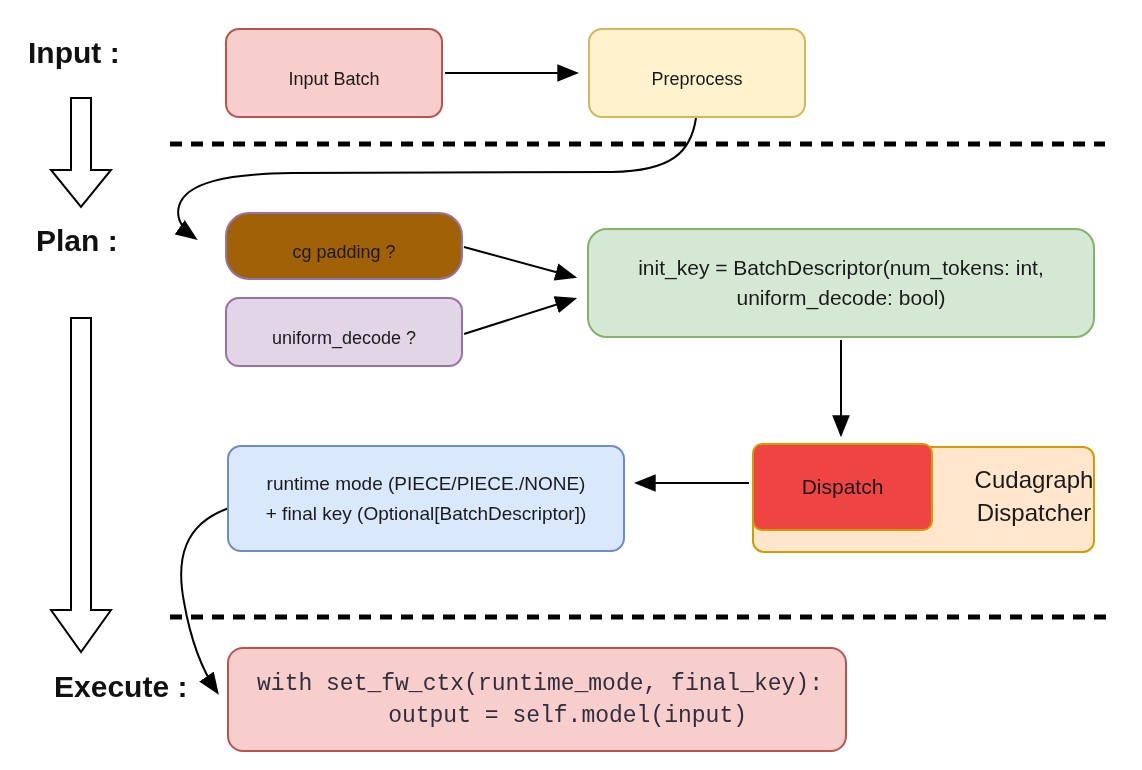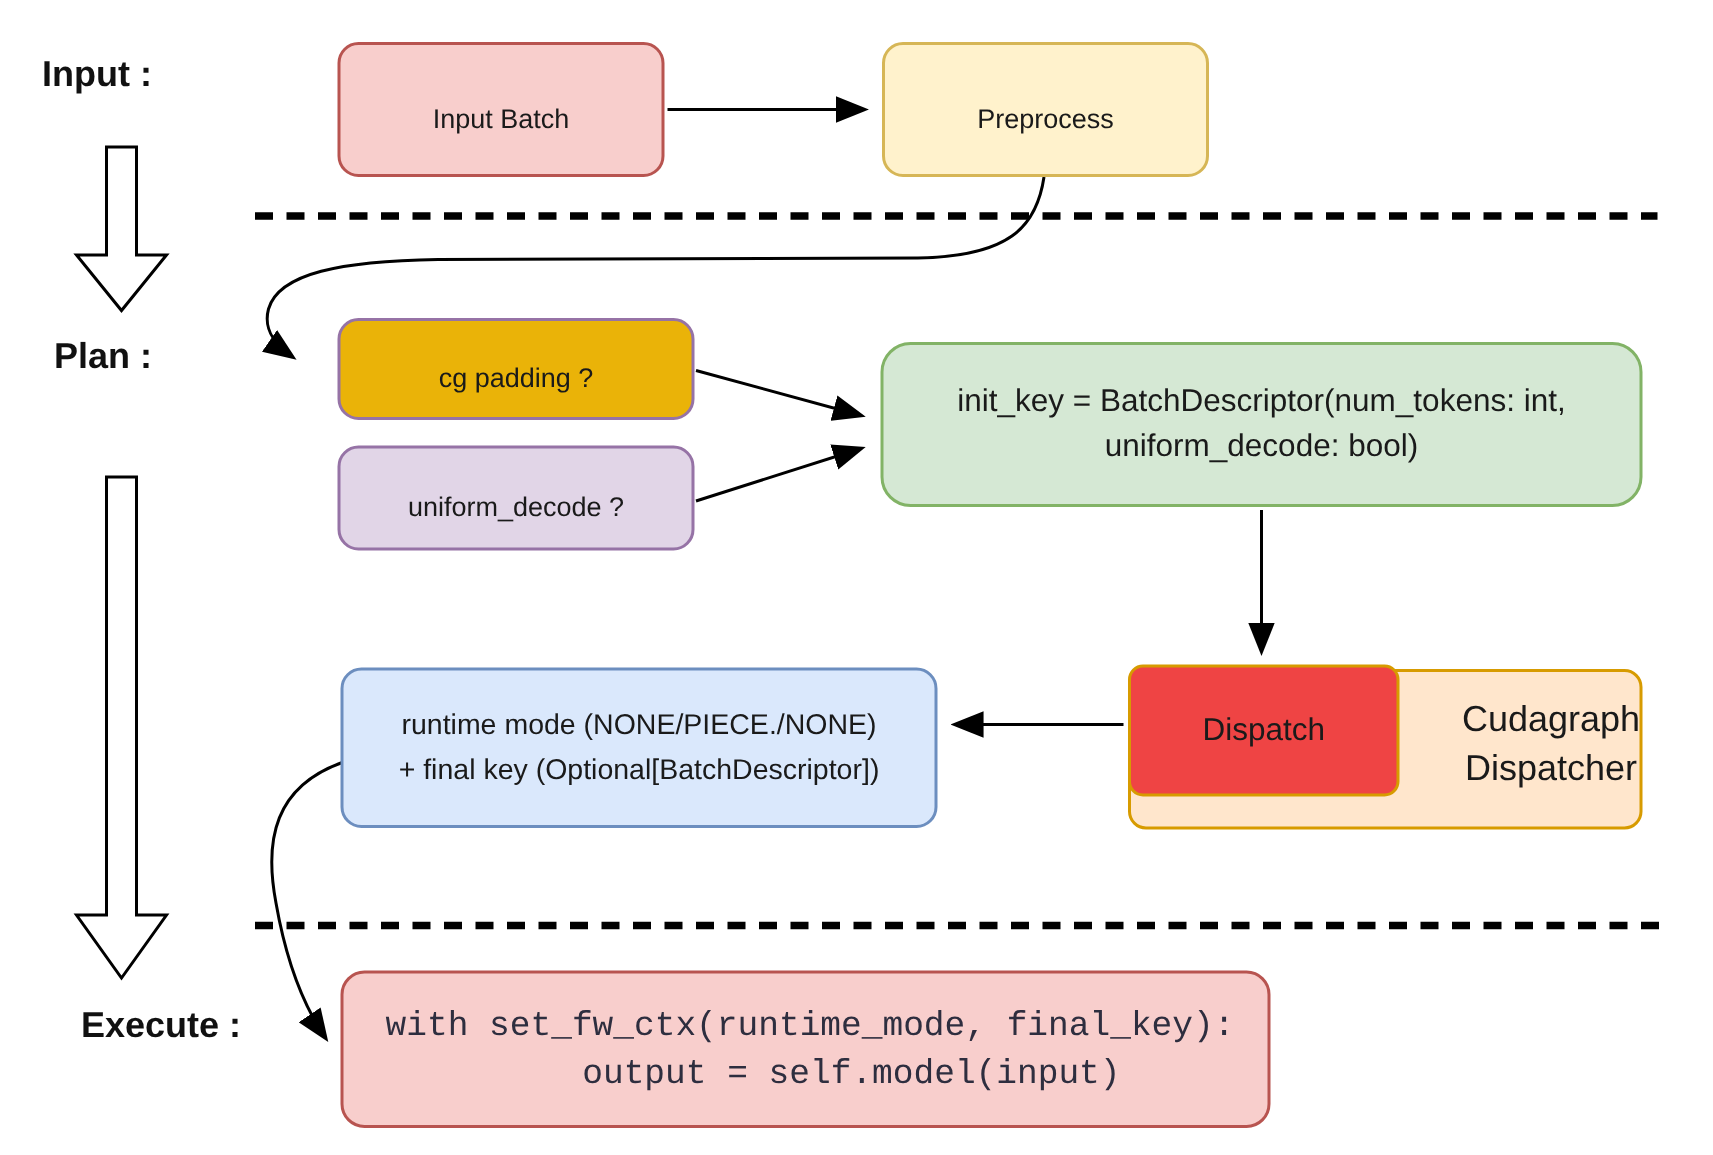--- a/index.html
+++ b/index.html
@@ -30,21 +30,21 @@
     flex-direction: column;
     align-items: center;
     justify-content: center;
     text-align: center;
     color: #1a1a1a;
     line-height: 1.38;
   }
   .stage-label {
     position: absolute;
     font-weight: bold;
-    font-size: 24px;
+    font-size: 30px;
     color: #111111;
     white-space: nowrap;
   }
   .box-text { font-size: 18px; margin-top: 12px; }
   .green-text { font-size: 21px; line-height: 30px; }
   .blue-text { font-size: 19px; line-height: 30px; }
   .dispatch-text { font-size: 21px; }
   .cuda-label {
     position: absolute;
     font-size: 24px;
@@ -100,21 +100,21 @@
   <div class="stage-label" style="left:22px; top:670px;margin-left:32px;">Execute :</div>
 
   <div class="node" style="left: 225px; top: 28px; width: 218px; height: 90px; background-color: rgb(248, 206, 204); border-color: rgb(184, 84, 80);">
     <span class="box-text">Input Batch</span>
   </div>
 
   <div class="node" style="left: 588px; top: 28px; width: 218px; height: 90px; background-color: rgb(255, 242, 204); border-color: rgb(214, 182, 86);">
     <span class="box-text">Preprocess</span>
   </div>
 
-  <div class="node" style="left: 225px; top: 212px; width: 238px; height: 68px; background-color: #eab308; border-color: rgb(150, 115, 166);">
+  <div class="node" style="left: 225px; top: 212px; width: 238px; height: 68px; background-color: #a16207; border-color: rgb(150, 115, 166); border-radius: 24px;">
     <span class="box-text">cg padding ?</span>
   </div>
 
   <div class="node" style="left: 225px; top: 297px; width: 238px; height: 70px; background-color: rgb(225, 213, 231); border-color: rgb(150, 115, 166);">
     <span class="box-text">uniform_decode ?</span>
   </div>
 
   <div class="node" style="left: 587px; top: 228px; width: 508px; height: 110px; border-radius: 20px; background-color: rgb(213, 232, 212); border-color: rgb(130, 179, 102);">
     <div class="green-text">init_key = BatchDescriptor(num_tokens: int,</div>
     <div class="green-text">uniform_decode: bool)</div>
@@ -125,21 +125,21 @@
   <div class="cuda-label" style="left:933px; top:463px; width:162px;padding-left:20px;">
     <div>Cudagraph</div>
     <div>Dispatcher</div>
   </div>
 
   <div class="node" style="left: 752px; top: 443px; width: 181px; height: 88px; border-radius: 10px; background-color: #ef4444; border-color: rgb(215, 155, 0);">
     <span class="dispatch-text">Dispatch</span>
   </div>
 
   <div class="node" style="left: 227px; top: 445px; width: 398px; height: 107px; background-color: rgb(218, 232, 252); border-color: rgb(108, 142, 191);">
-    <div class="blue-text">runtime mode (NONE/PIECE./NONE)</div>
+    <div class="blue-text">runtime mode (PIECE/PIECE./NONE)</div>
     <div class="blue-text">+ final key (Optional[BatchDescriptor])</div>
   </div>
 
   <div class="node code-node" style="left: 227px; top: 647px; width: 620px; height: 105px; background-color: rgb(248, 206, 204); border-color: rgb(184, 84, 80);">
     <div class="code-line">with set_fw_ctx(runtime_mode, final_key):</div>
     <div class="code-line">    output = self.model(input)</div>
   </div>
 
 </div>
 

